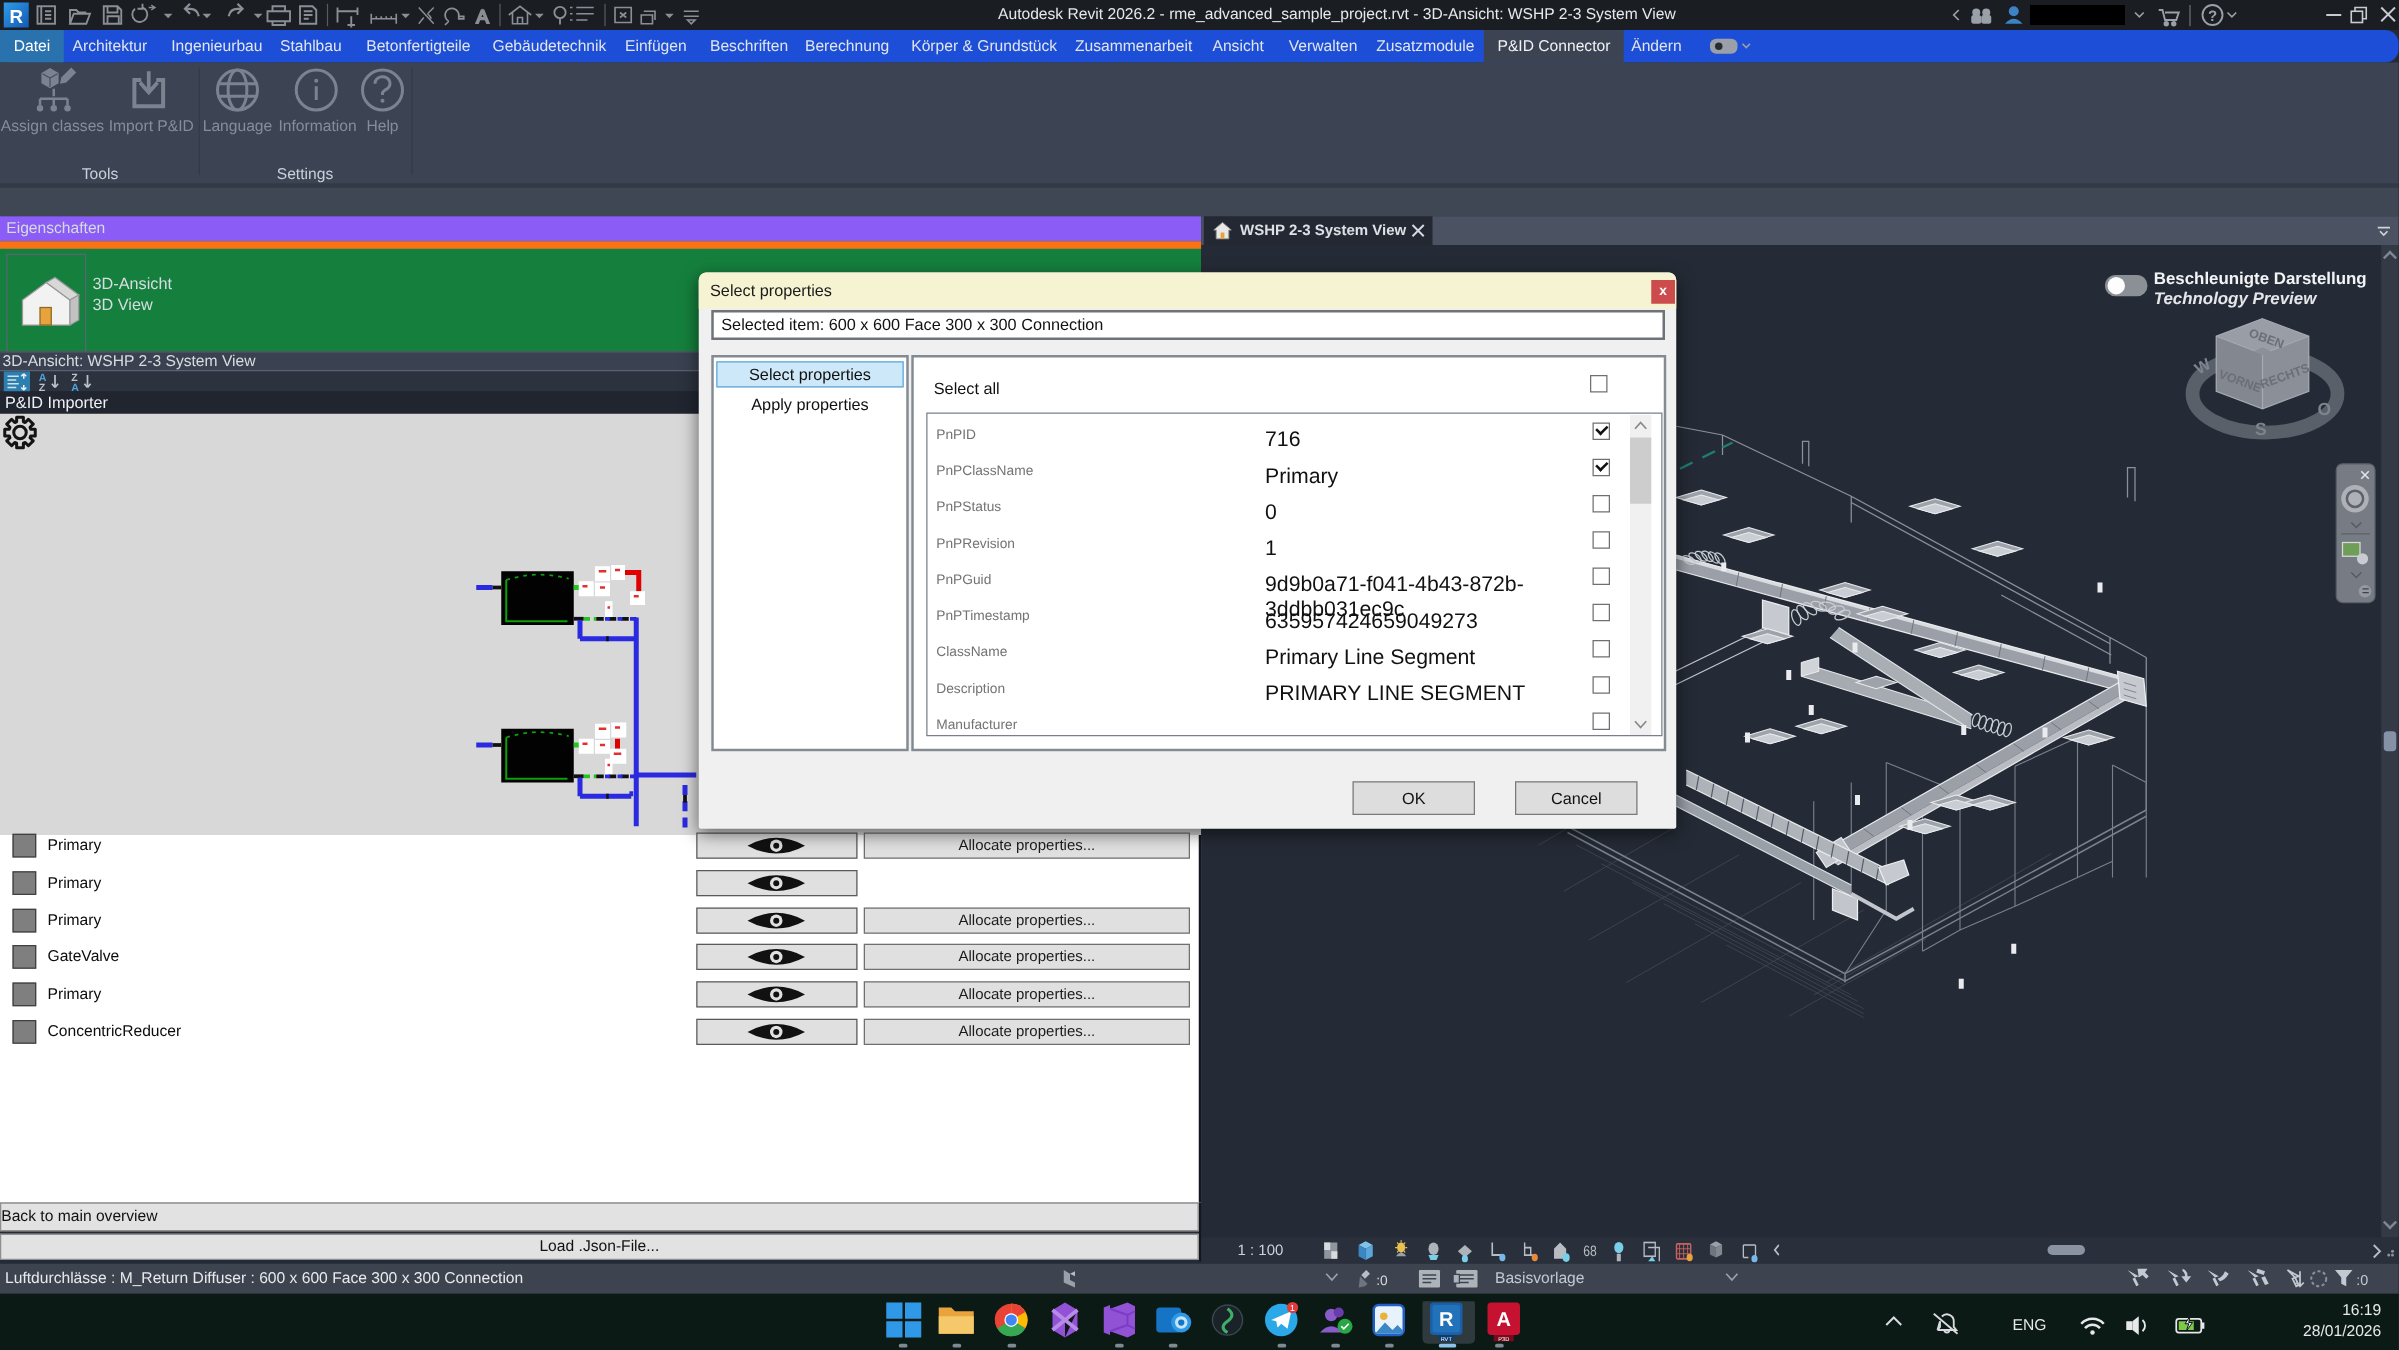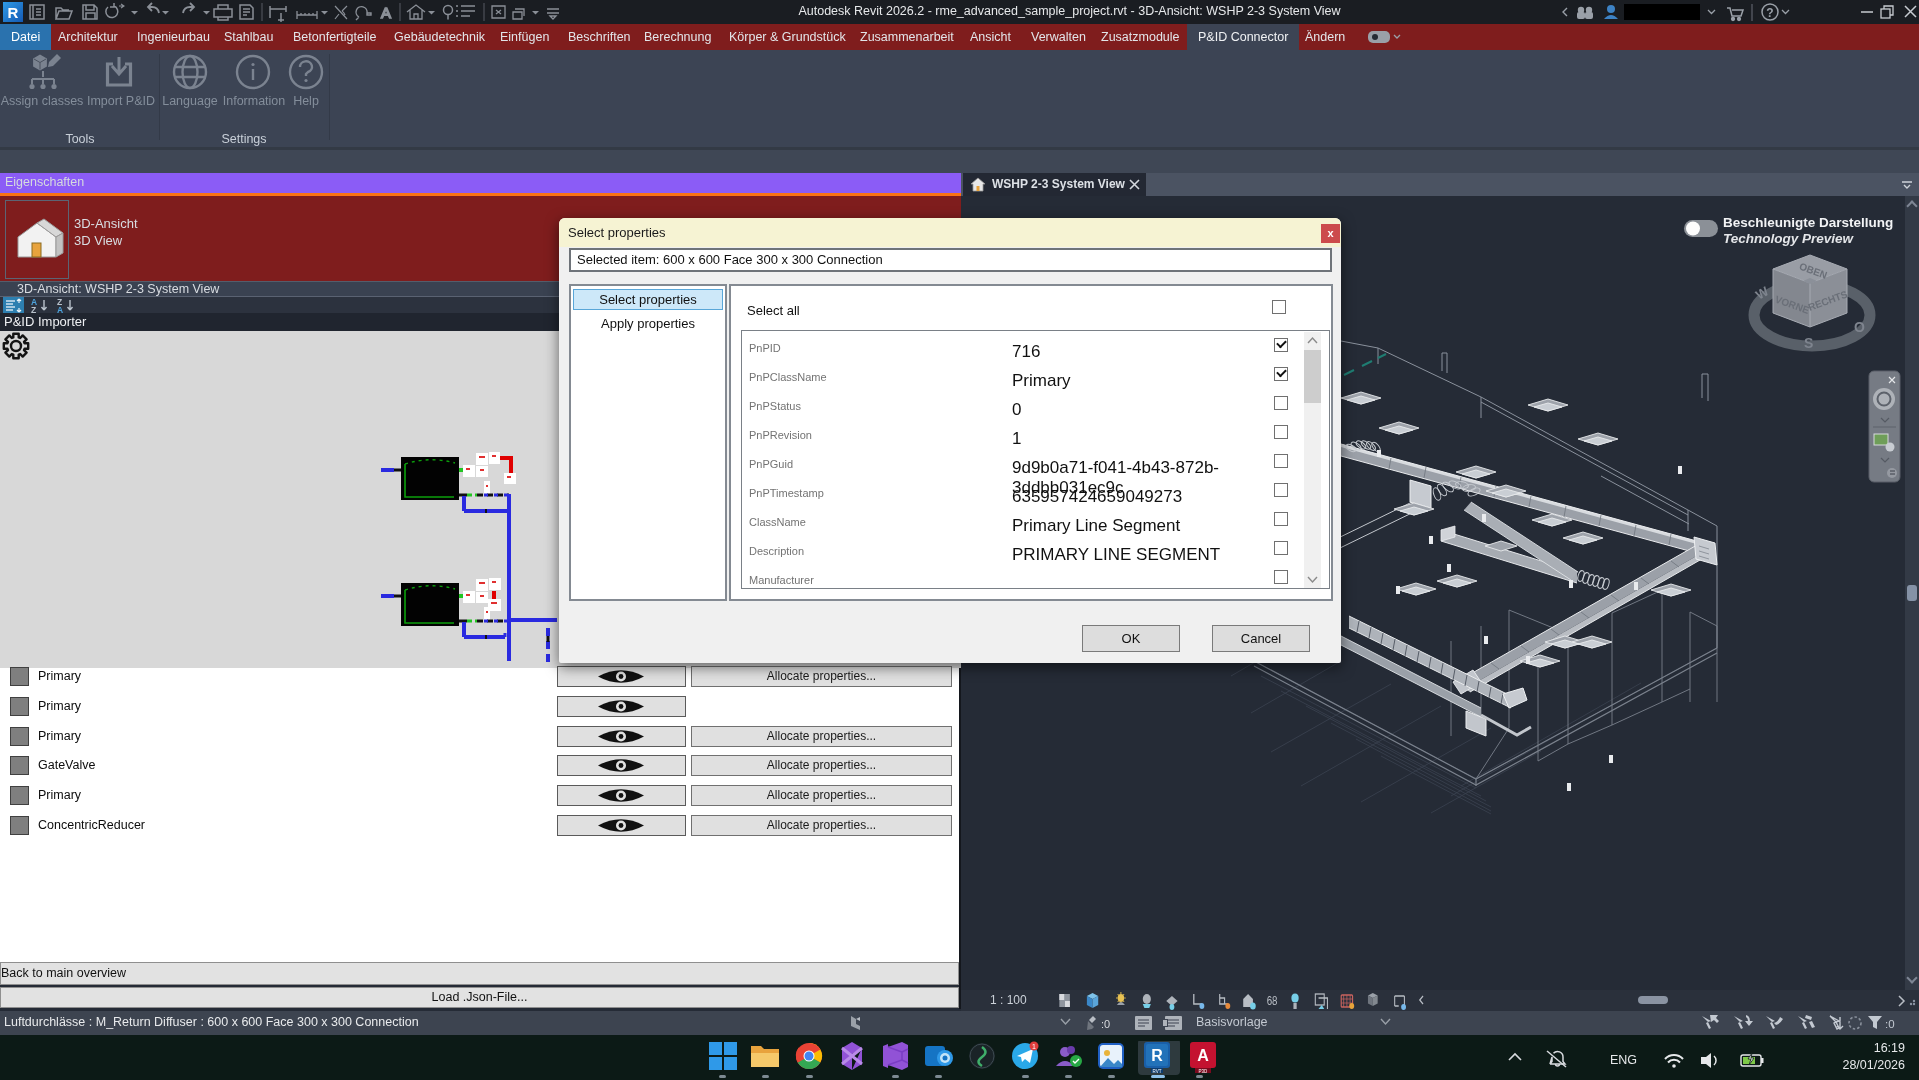--- a/index.html
+++ b/index.html
@@ -5,40 +5,40 @@
 * { margin:0; padding:0; box-sizing:border-box; }
 html,body { width:1919px; height:1080px; overflow:hidden; background:#252b36; font-family:"Liberation Sans",sans-serif; }
 .abs { position:absolute; }
 #stage { position:relative; width:1919px; height:1080px; }
 
 
 #titlebar { left:0; top:0; width:1919px; height:24px; background:#1a1d22; }
 #titlebar .ttl { position:absolute; left:0; right:0; top:4px; text-align:center; color:#e6e8ea; font-size:12.5px; }
 
 
-#tabbar { left:0; top:24px; width:1919px; height:26px; background:#7f1d1d; }
+#tabbar { left:0; top:24px; width:1919px; height:26px; background:#1d4ed8;border-radius:11px; }
 .rtab { position:absolute; top:0; height:26px; line-height:26px; color:#e2e5e9; font-size:12.5px; padding:0 11px; }
 .rtab.file { background:#2a72ae; color:#fff; }
 .rtab.sel { background:#3c4454; color:#f0f2f4; }
 
 
 #ribbon { left:0; top:50px; width:1919px; height:97px; background:#3c4454; }
 #ribbon .btn { position:absolute; top:4px; text-align:center; color:#848e9b; font-size:12.5px; }
 #ribbon .glabel { position:absolute; top:82px; color:#c9d0d9; font-size:12.5px; text-align:center; }
 #ribbon .vsep { position:absolute; top:4px; width:1px; height:86px; background:#333a48; }
 #ribbonline { left:0; top:147px; width:1919px; height:3px; background:#333a45; }
 #gapstrip { left:0; top:150px; width:1919px; height:23px; background:#3f4755; }
 
 
 #prophdr { left:0; top:173px; width:961px; height:20px; background:#8b5cf6; color:#d5dade; font-size:12.5px; padding:2px 0 0 5px; }
-#typesel { left:0; top:193px; width:961px; height:88px; background:#7f1d1d; border-top:3px solid #f97316; }
+#typesel { left:0; top:193px; width:961px; height:88px; background:#15803d; border-top:6px solid #f97316; }
 #typesel .iconbox { position:absolute; left:5px; top:4px; width:64px; height:79px; border:1px solid #5c6473; }
 #typesel .t1 { position:absolute; left:74px; top:20px; color:#d8dce1; font-size:13px; }
 #typesel .t2 { position:absolute; left:74px; top:37px; color:#d8dce1; font-size:13px; }
-#viewrow { left:0; top:281px; width:961px; height:15px; background:#3a4251; border-top:1px solid #555d6b; color:#d8dce1; font-size:12.5px; padding-left:17px; }
+#viewrow { left:0; top:281px; width:961px; height:15px; background:#3a4251; border-top:1px solid #555d6b; color:#d8dce1; font-size:12.5px; padding-left:2px; }
 #sortrow { left:0; top:296px; width:961px; height:17px; background:#2c323e; border-top:1px solid #5a6272; }
 #pidhdr { left:0; top:313px; width:961px; height:18px; background:#20252f; color:#eef0f3; font-size:13px; padding:1px 0 0 4px; }
 #canvas { left:0; top:331px; width:961px; height:337px; background:#d8d8d8; }
 #list { left:0; top:668px; width:961px; height:294px; background:#ffffff; border-right:2px solid #14171d; }
 .lrow { position:absolute; left:0; width:959px; height:30px; }
 .lrow .sw { position:absolute; left:10px; top:0px; width:19px; height:19px; background:#7f7f7f; border:1px solid #404040; }
 .lrow .lt { position:absolute; left:38px; top:2px; color:#0c0c0c; font-size:12.5px; }
 .lrow .eye { position:absolute; left:557px; top:-1px; width:129px; height:21px; background:#e0e0e0; border:1px solid #5a5a5a; }
 .lrow .alloc { position:absolute; left:691px; top:-1px; width:261px; height:21px; background:#e0e0e0; border:1px solid #707070; color:#1b1b1b; font-size:12px; text-align:center; line-height:19px; }
 #backbtn { left:0; top:962px; width:959px; height:23px; background:#e2e2e2; border:1px solid #8f8f8f; color:#111; font-size:12.5px; text-align:left; line-height:21px; }

